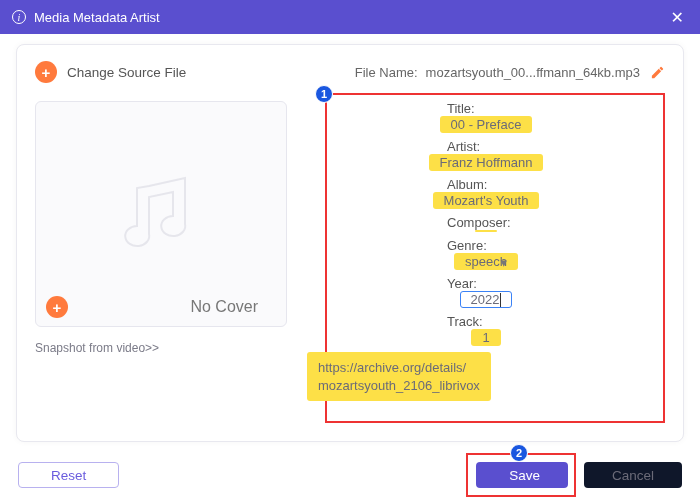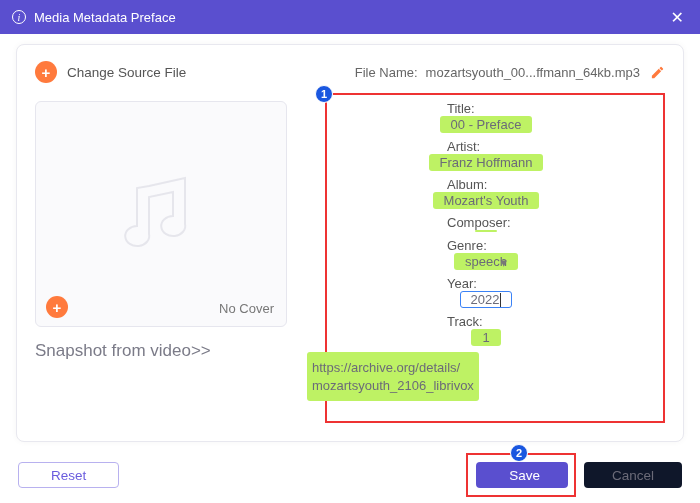--- a/index.html
+++ b/index.html
@@ -70,32 +70,32 @@
   .cover-box {
     width: 252px; height: 226px;
     border: 1px solid #e6e6ee;
     border-radius: 6px;
     position: relative;
     display: flex; align-items: center; justify-content: center;
     background: #fafafc;
   }
   .music-note { opacity: 0.5; }
   .cover-box .nocover {
-    position: absolute; right: 12px; bottom: 10px;
-    font-size: 13px; color: #777;
+    position: absolute; right: 28px; bottom: 10px;
+    font-size: 16px; color: #777;
   }
   .cover-add {
     position: absolute; left: 10px; bottom: 8px;
     width: 22px; height: 22px; border-radius: 50%;
     background: #ff7a3d; color: #fff;
     display:flex; align-items:center; justify-content:center;
     font-size:15px; font-weight:bold; cursor:pointer;
   }
   .snapshot {
-    margin-top: 14px; color: #7b7b88; font-size: 17px;
+    margin-top: 14px; color: #7b7b88; font-size: 12px;
     cursor: pointer;
   }
 
   .right-col { flex: 1; position: relative; }
   .callout-red {
     position: absolute;
     top: -8px; left: 18px; right: 0px; bottom: -2px;
     border: 2.5px solid #e33;
   }
   .num-badge {
@@ -105,39 +105,39 @@
     font-size: 11px; font-weight: bold;
     border: 1.5px solid #fff;
     display:flex; align-items:center; justify-content:center;
     z-index: 5;
   }
   .form { position: relative; z-index: 2; }
   .form-row { display:flex; align-items:center; margin-bottom: 6px; flex-direction: column; }
   .form-row label { width: 78px; color: #555; }
   .field {
     flex: 1;
-    background: #bef264;
+    background: #fde047;
     border: 1px solid transparent;
     border-radius: 3px;
     height: 26px;
     padding: 0 10px;
     color: #6b6b78;
     display: flex; align-items: center;
     font-size: 13px;
   }
   .field.active {
     border: 1px solid #3b82f6;
     background: #fff;
   }
   .field.select { position: relative; cursor: pointer; }
   .field.select .chev {
     position: absolute; right: 10px; top: 50%; transform: translateY(-50%);
     color: #777;
   }
-  .field.ta { height: 68px; align-items: flex-start; padding: 6px 4px; white-space: pre-line; line-height: 1.35; }
+  .field.ta { height: 68px; align-items: flex-start; padding: 6px 10px; white-space: pre-line; line-height: 1.35; }
   .caret { display:inline-block; width:1px; height:14px; background:#333; margin-left:1px; vertical-align:middle; }
 
   .footer {
     height: 56px;
     display:flex; align-items:center;
     padding: 0 18px;
     position: relative;
   }
   .btn {
     height: 26px;
@@ -164,21 +164,21 @@
     pointer-events: none;
   }
 </style>
 </head>
 <body>
 
 <div class="window">
 
   <div class="titlebar">
     <div class="info-icon">i</div>
-    <div>Media Metadata Preface</div>
+    <div>Media Metadata Artist</div>
     <div class="spacer"></div>
     <div class="close-x">✕</div>
   </div>
 
   <div class="content">
     <div class="panel">
 
       <div class="top-row">
         <div class="orange-circle">+</div>
         <div class="change-src">Change Source File</div>

